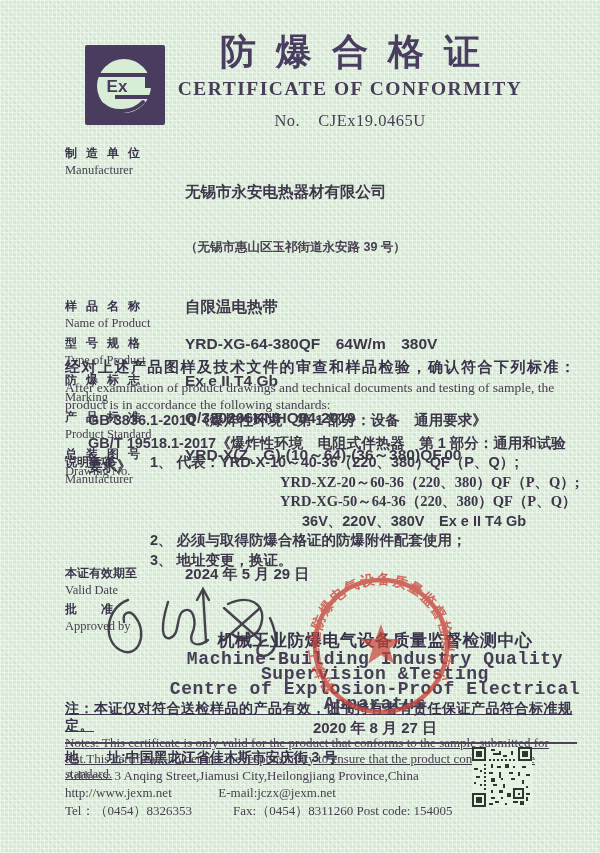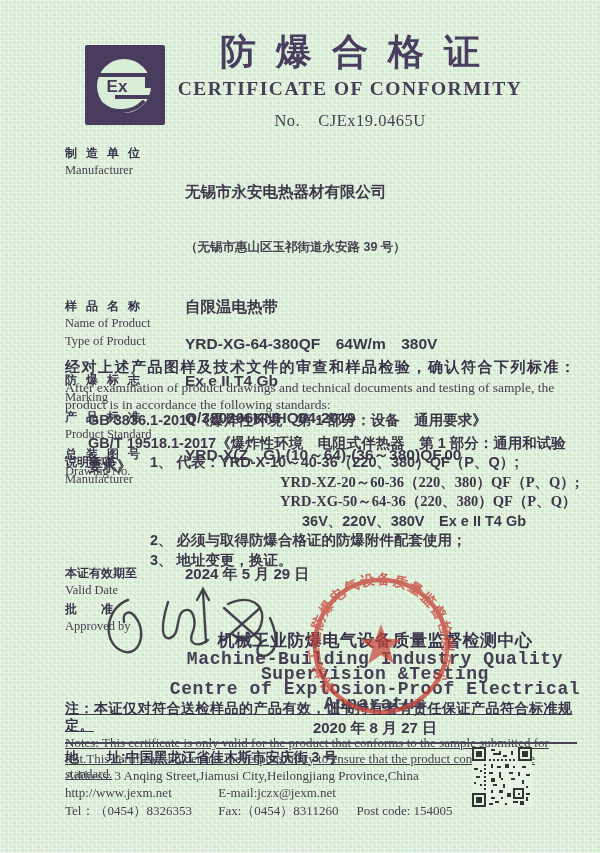--- a/index.html
+++ b/index.html
@@ -68,21 +68,21 @@
   .notes{left:65px;top:700px;right:22px;text-decoration:underline;}
   .notes .zh{font-size:14px;font-weight:700;color:#39334a;line-height:17px;letter-spacing:.5px;}
   .notes .en{font-family:"Liberation Serif",serif;font-size:13px;line-height:15.5px;color:#46404f;margin-top:1px;}
   .rule{left:65px;top:742px;width:512px;border-top:2px solid #4a4456;height:0;}
   
   .contact{left:65px;top:749px;width:400px;}
   .contact .row{line-height:17.5px;white-space:nowrap;}
   .c-zh{font-size:14px;font-weight:700;color:#39334a;}
   .c-en{font-family:"Liberation Serif",serif;font-size:13px;color:#46404f;}
   .c-col1{display:inline-block;width:150px;}
-  .c-col2{display:inline-block;width:135px;}
+  .c-col2{display:inline-block;width:135px;text-align:right;}
   .qr{left:472px;top:747px;width:60px;height:60px;}
 </style>
 </head>
 <body>
 
 <div class="sheet">
 
   <svg class="abs logo" viewBox="0 0 80 80">
     <rect x="0" y="0" width="80" height="80" rx="2" fill="#4a3c5e"></rect>
     <circle cx="39" cy="41" r="27" fill="#d8edd5"></circle>
@@ -114,20 +114,21 @@
     </div>
     <div class="frow">
       <div class="flabel">
         <div class="zh sp">样品名称</div>
         <div class="en">Name of Product</div>
       </div>
       <div class="fval">自限温电热带</div>
     </div>
     <div class="frow">
       <div class="flabel">
+        <div class="zh sp">型号规格</div>
         <div class="en">Type of Product</div>
       </div>
       <div class="fval">YRD-XG-64-380QF　64W/m　380V</div>
     </div>
     <div class="frow">
       <div class="flabel">
         <div class="zh sp">防爆标志</div>
         <div class="en">Marking</div>
       </div>
       <div class="fval">Ex e II T4 Gb</div>

